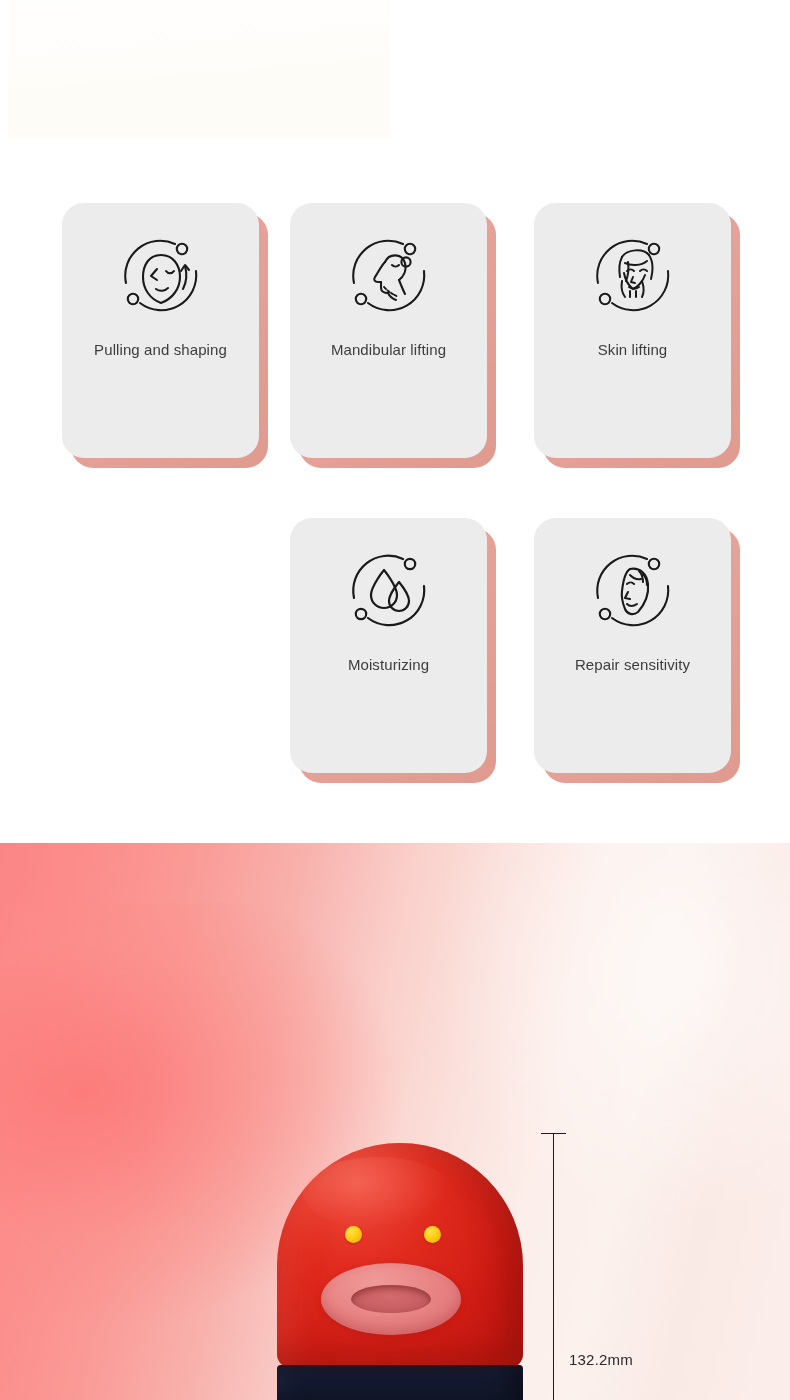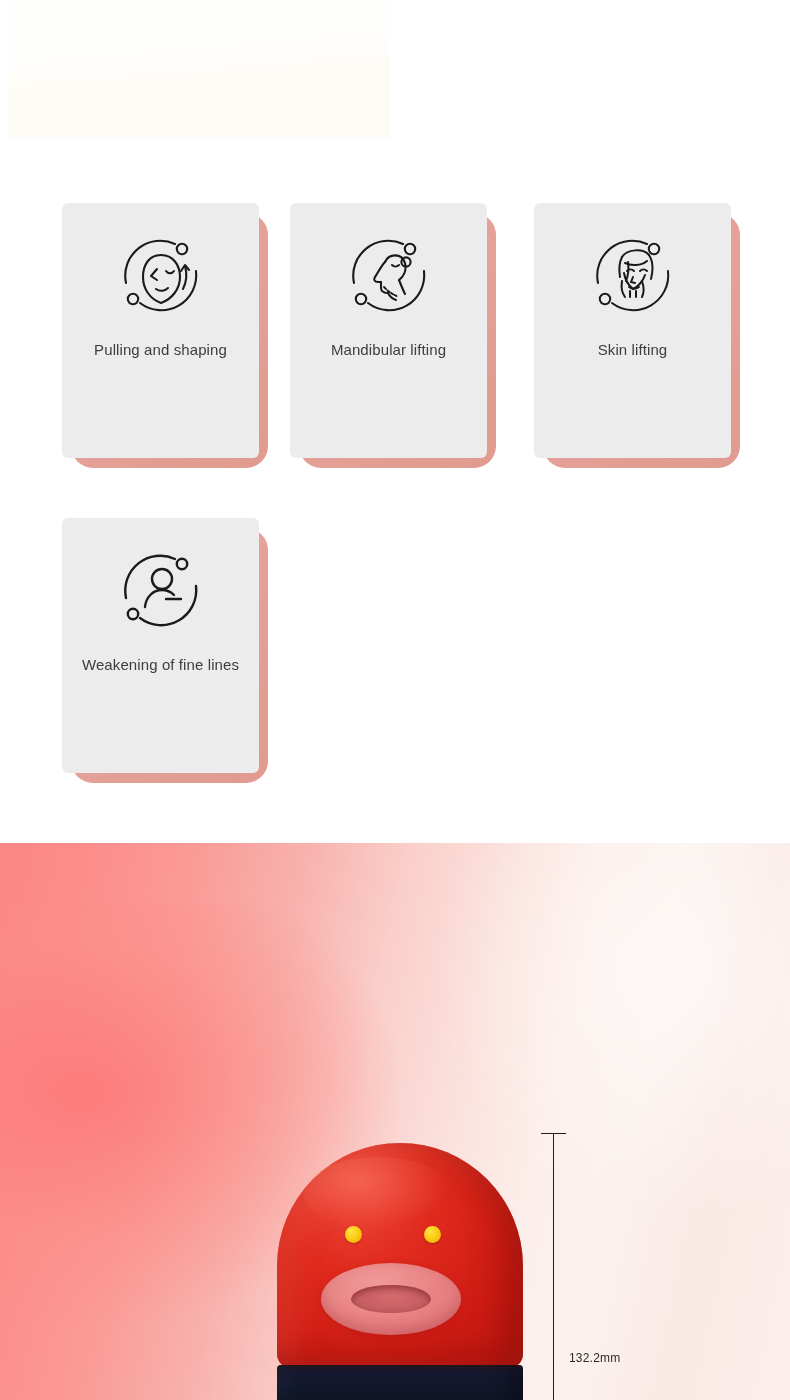--- a/index.html
+++ b/index.html
@@ -67,21 +67,21 @@
     position:absolute;
     inset:-3px;
     border-radius:25px;
     background:radial-gradient(closest-side,rgba(226,160,150,.35),rgba(226,160,150,0) 80%);
     z-index:-1;
   }
   .card-face {
     position:absolute;
     left:0; top:0;
     width:197px; height:255px;
-    border-radius:6px;
+    border-radius:22px;
     background:#ececec;
     display:flex;
     flex-direction:column;
     align-items:center;
   }
   .card-icon {
     margin-top:26px;
     width:96px; height:96px;
   }
   .card-icon svg { display:block; width:96px; height:96px; }
@@ -202,21 +202,21 @@
   }
   .dim-tick {
     position:absolute;
     left:-12px; top:0;
     width:25px; height:1px;
     background:#1d1d1d;
   }
   .dim-label {
     position:absolute;
     left:16px; top:218px;
-    font-size:12px;
+    font-size:15px;
     color:#2b2b2b;
     white-space:nowrap;
     letter-spacing:.2px;
   }
 </style>
 </head>
 <body>
 
 <div id="page">
 
@@ -294,39 +294,59 @@
               <path d="M45 62 L45 68 M51 62 L51 68"></path>
             </svg>
           </div>
           <div class="card-label">Skin lifting</div>
         </div>
       </div>
     </div>
 
     <div class="feature-row">
 
-      <div class="feature-card c0">
-        <div class="card-shadow"></div>
-        <div class="card-face">
-          <div class="card-icon">
-            <svg viewBox="0 0 96 96" fill="none" stroke="#1a1a1a" stroke-width="2.4" stroke-linecap="round" stroke-linejoin="round">
-              <path d="M13 54 A35 35 0 0 1 62 15"></path>
-              <path d="M83 42 A35 35 0 0 1 27 74"></path>
-              <circle cx="69" cy="20" r="5.2"></circle>
-              <circle cx="20" cy="70" r="5.2"></circle>
-              <circle cx="49" cy="35" r="10"></circle>
-              <path d="M32 63 C33 53 40 46 49 46 C54 46 58 48 61 51"></path>
-              <path d="M53 55 L68 55"></path>
-            </svg>
-          </div>
-          <div class="card-label">Weakening of fine lines</div>
-        </div>
-      </div>
-
-
+
+      <div class="feature-card c1">
+        <div class="card-shadow"></div>
+        <div class="card-face">
+          <div class="card-icon">
+            <svg viewBox="0 0 96 96" fill="none" stroke="#1a1a1a" stroke-width="2.2" stroke-linecap="round" stroke-linejoin="round">
+              <path d="M13 54 A35 35 0 0 1 62 15"></path>
+              <path d="M83 42 A35 35 0 0 1 27 74"></path>
+              <circle cx="69" cy="20" r="5.2"></circle>
+              <circle cx="20" cy="70" r="5.2"></circle>
+              <path d="M43 26 C43 26 30 42 30 51 C30 58.5 35.8 64 43 64 C50.2 64 56 58.5 56 51 C56 42 43 26 43 26 Z"></path>
+              <path d="M58 38 C58 38 48 50 48 57 C48 62.5 52.5 67 58 67 C63.5 67 68 62.5 68 57 C68 50 58 38 58 38 Z"></path>
+            </svg>
+          </div>
+          <div class="card-label">Moisturizing</div>
+        </div>
+      </div>
+
+      <div class="feature-card c2">
+        <div class="card-shadow"></div>
+        <div class="card-face">
+          <div class="card-icon">
+            <svg viewBox="0 0 96 96" fill="none" stroke="#1a1a1a" stroke-width="2.1" stroke-linecap="round" stroke-linejoin="round">
+              <path d="M13 54 A35 35 0 0 1 62 15"></path>
+              <path d="M83 42 A35 35 0 0 1 27 74"></path>
+              <circle cx="69" cy="20" r="5.2"></circle>
+              <circle cx="20" cy="70" r="5.2"></circle>
+              <path d="M45 25 C55 23 62 30 63 40 C64 50 60 60 53 68 C48 72 42 70 40 65 C38 60 36 54 37 47 C38 38 40 28 45 25 Z"></path>
+              <path d="M45 31 C48 34 52 36 56 35"></path>
+              <path d="M42 40 C44 38 47 38 49 40"></path>
+              <path d="M43 48 L40 54 L45 55"></path>
+              <path d="M42 60 C45 63 49 62 52 60"></path>
+              <path d="M58 30 C61 33 62 37 62 41"></path>
+              <path d="M54 27 C57 30 58 34 58 38"></path>
+            </svg>
+          </div>
+          <div class="card-label">Repair sensitivity</div>
+        </div>
+      </div>
     </div>
   </div>
 
   <div class="hero">
     <div class="hero-glow"></div>
     <div class="hero-glow2"></div>
 
     <div class="device">
       <div class="device-dome">
         <div class="eye left"></div>

